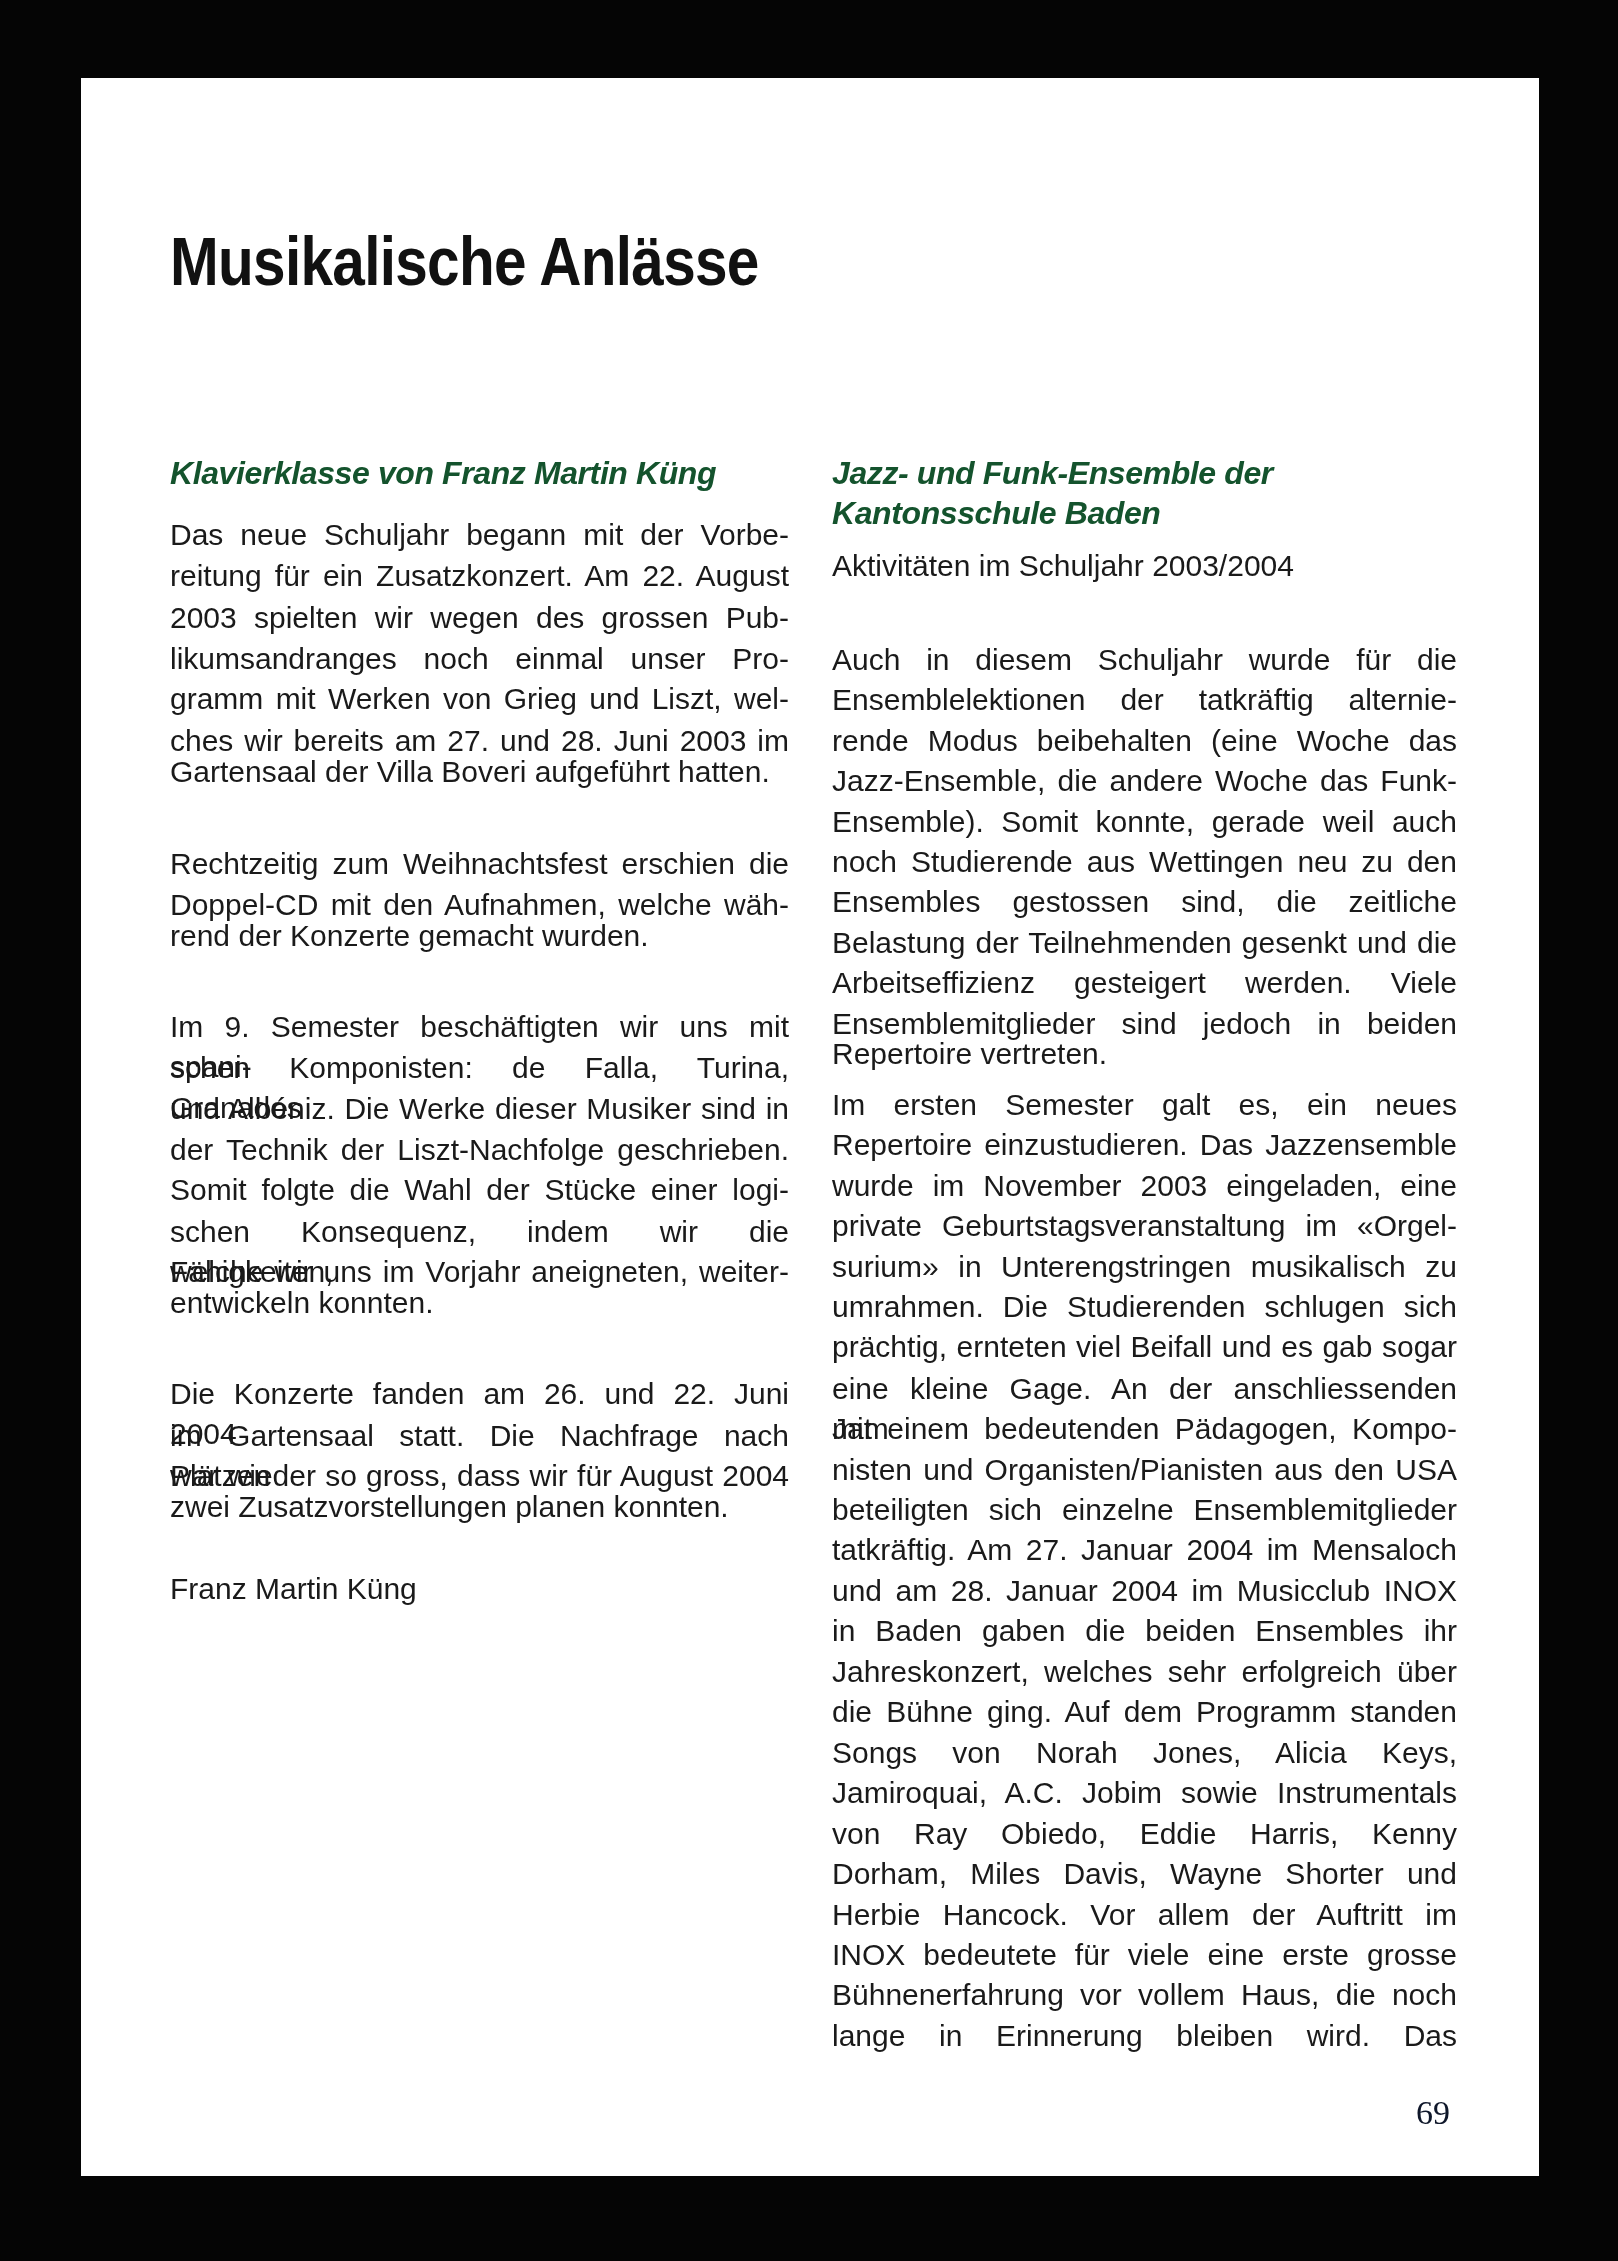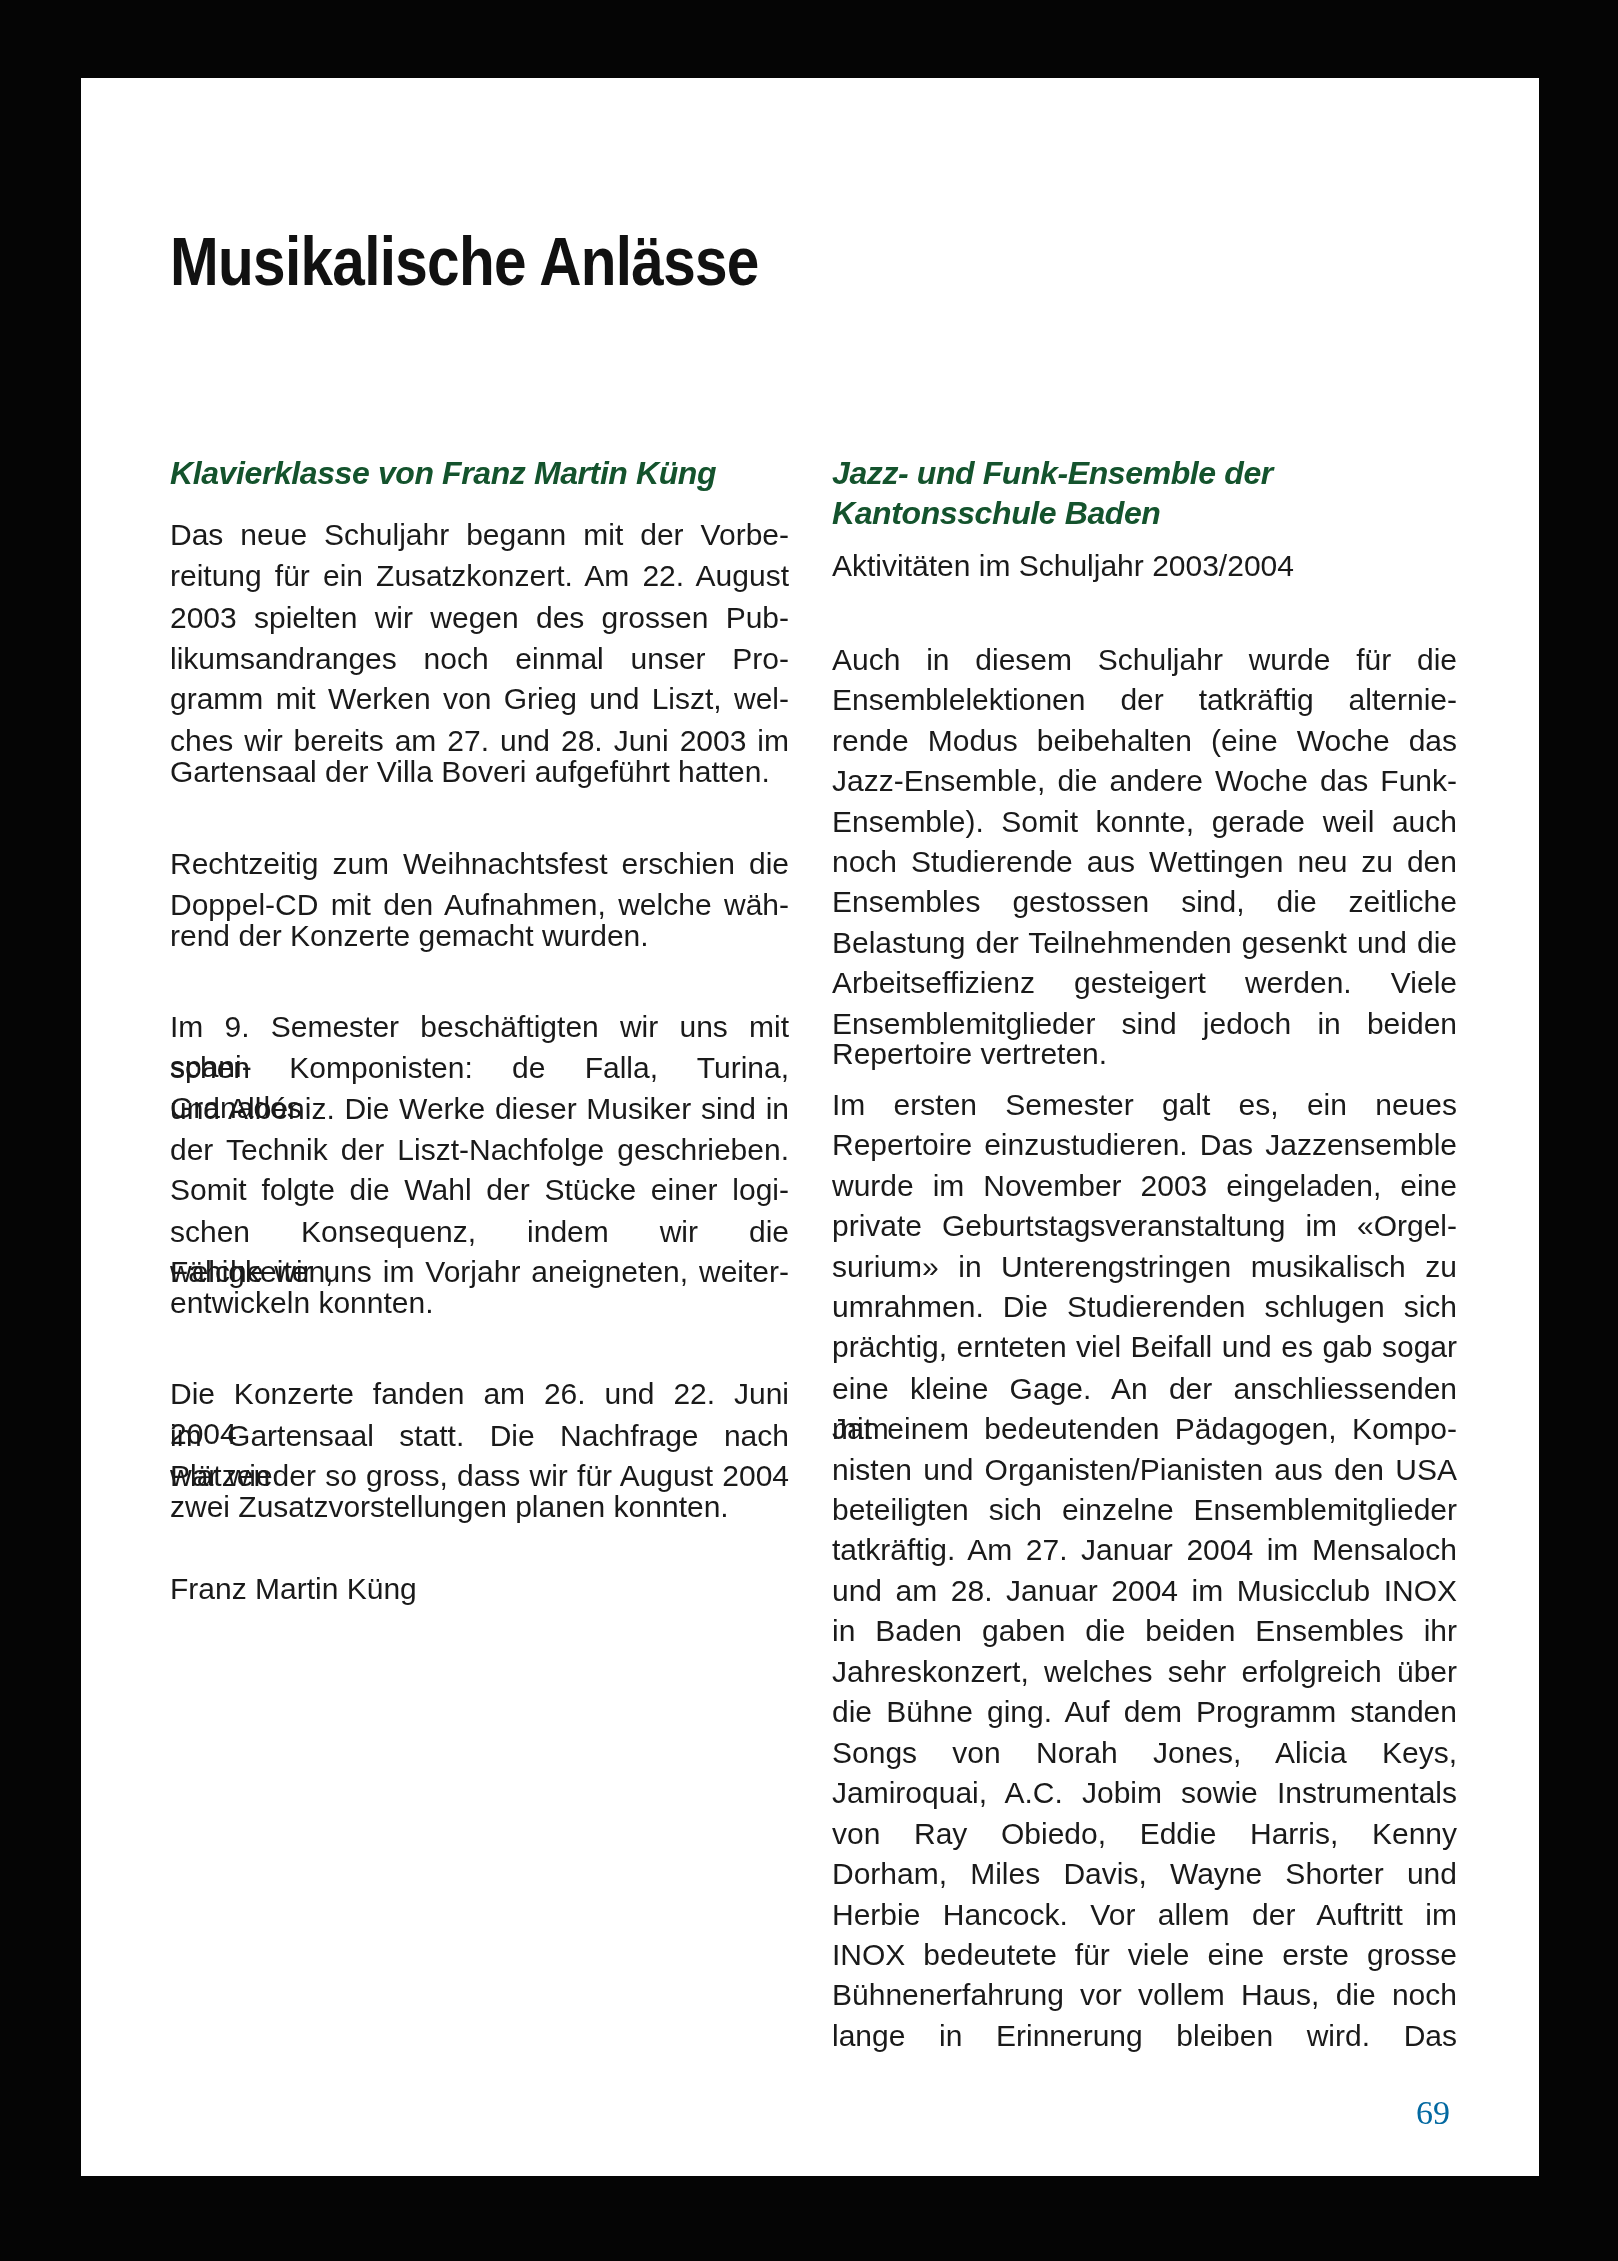--- a/index.html
+++ b/index.html
@@ -55,21 +55,21 @@
     font-size: 32px;
     color: #14532d;
     letter-spacing: -0.4px;
   }
   .right-align { text-align: left; }
   .pagenum {
     position: absolute;
     left: 1335px; top: 2016px;
     font-family: "Liberation Serif", serif;
     font-size: 34px;
-    color: #0369a1;
+    color: #0f172a;
   }
 </style>
 </head>
 <body>
 
 <div class="page">
 
   <div class="title">Musikalische Anlässe</div>
 
   <div class="col col-left">

